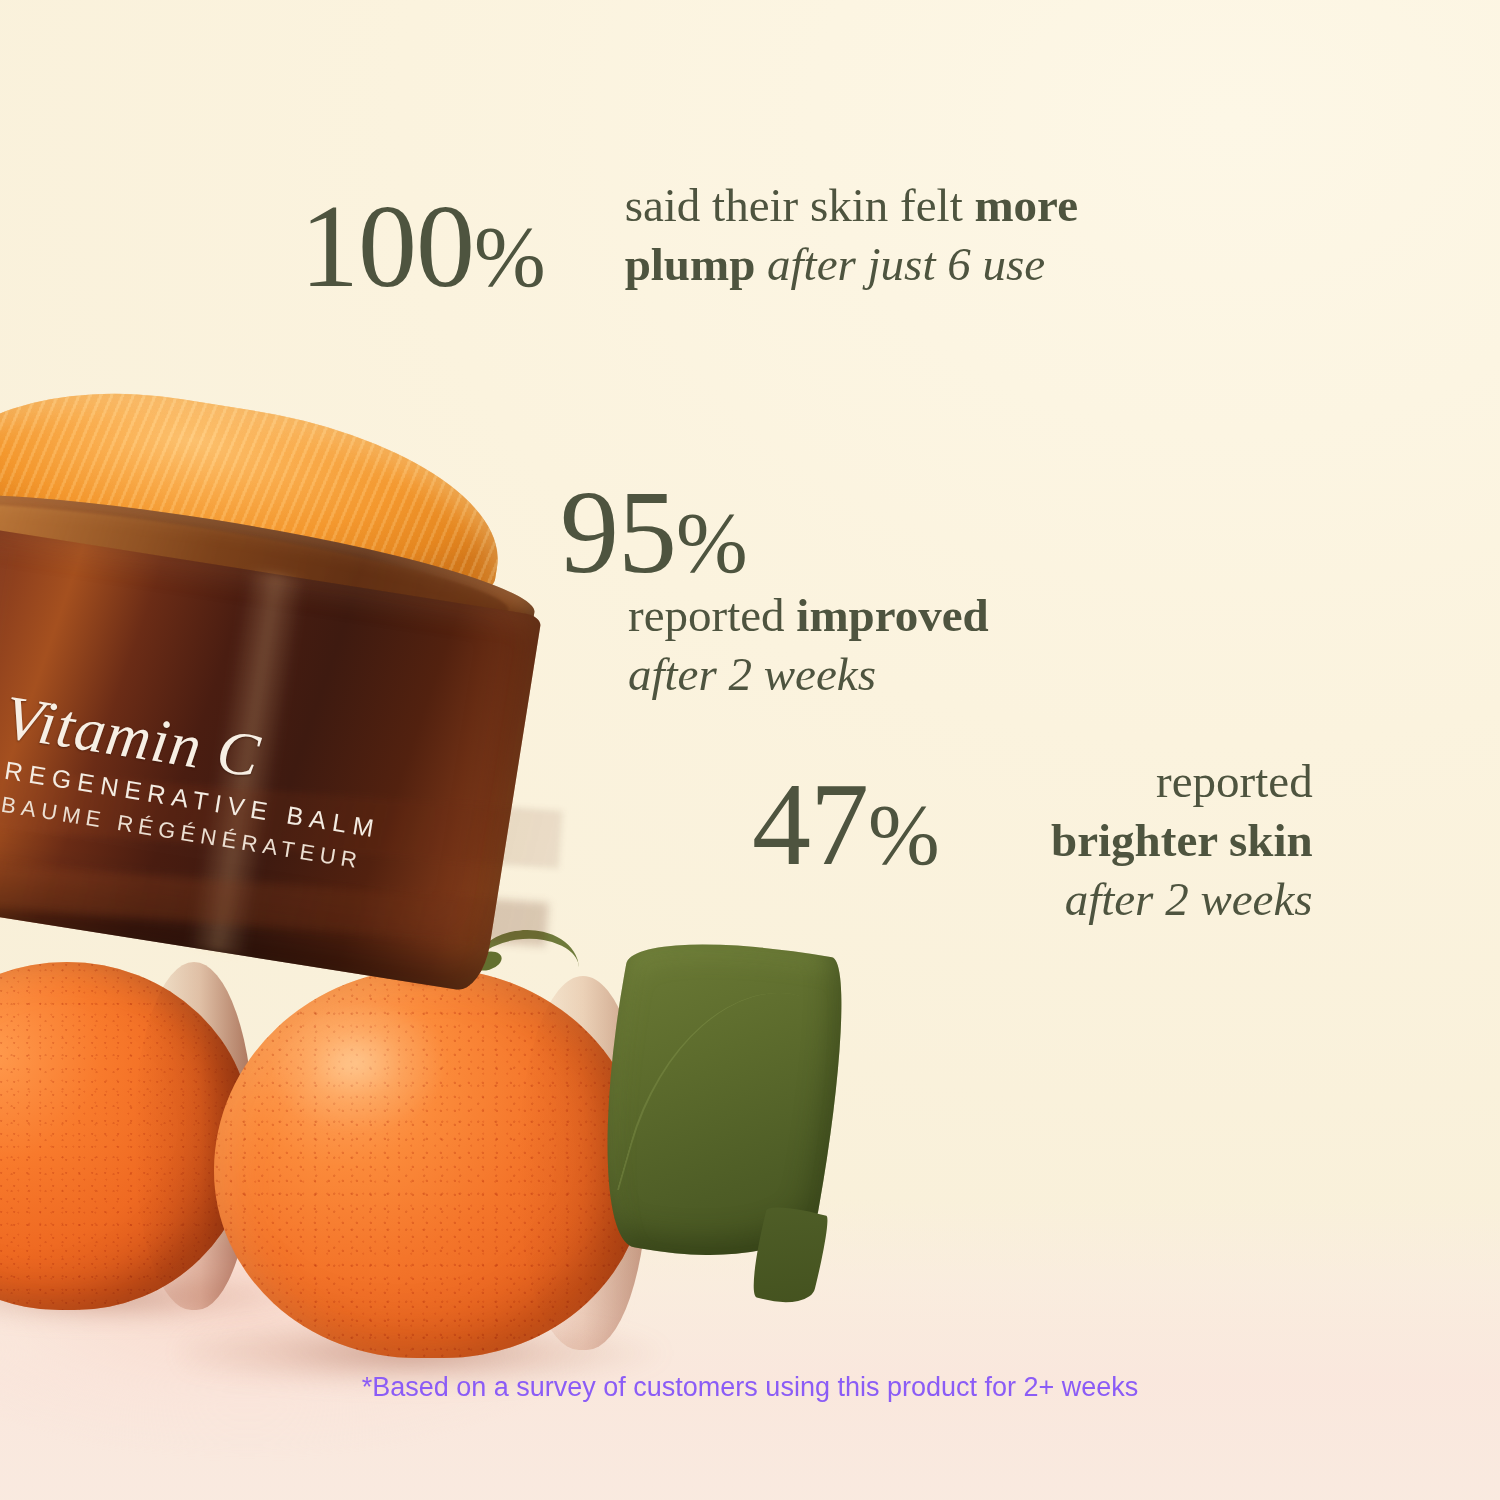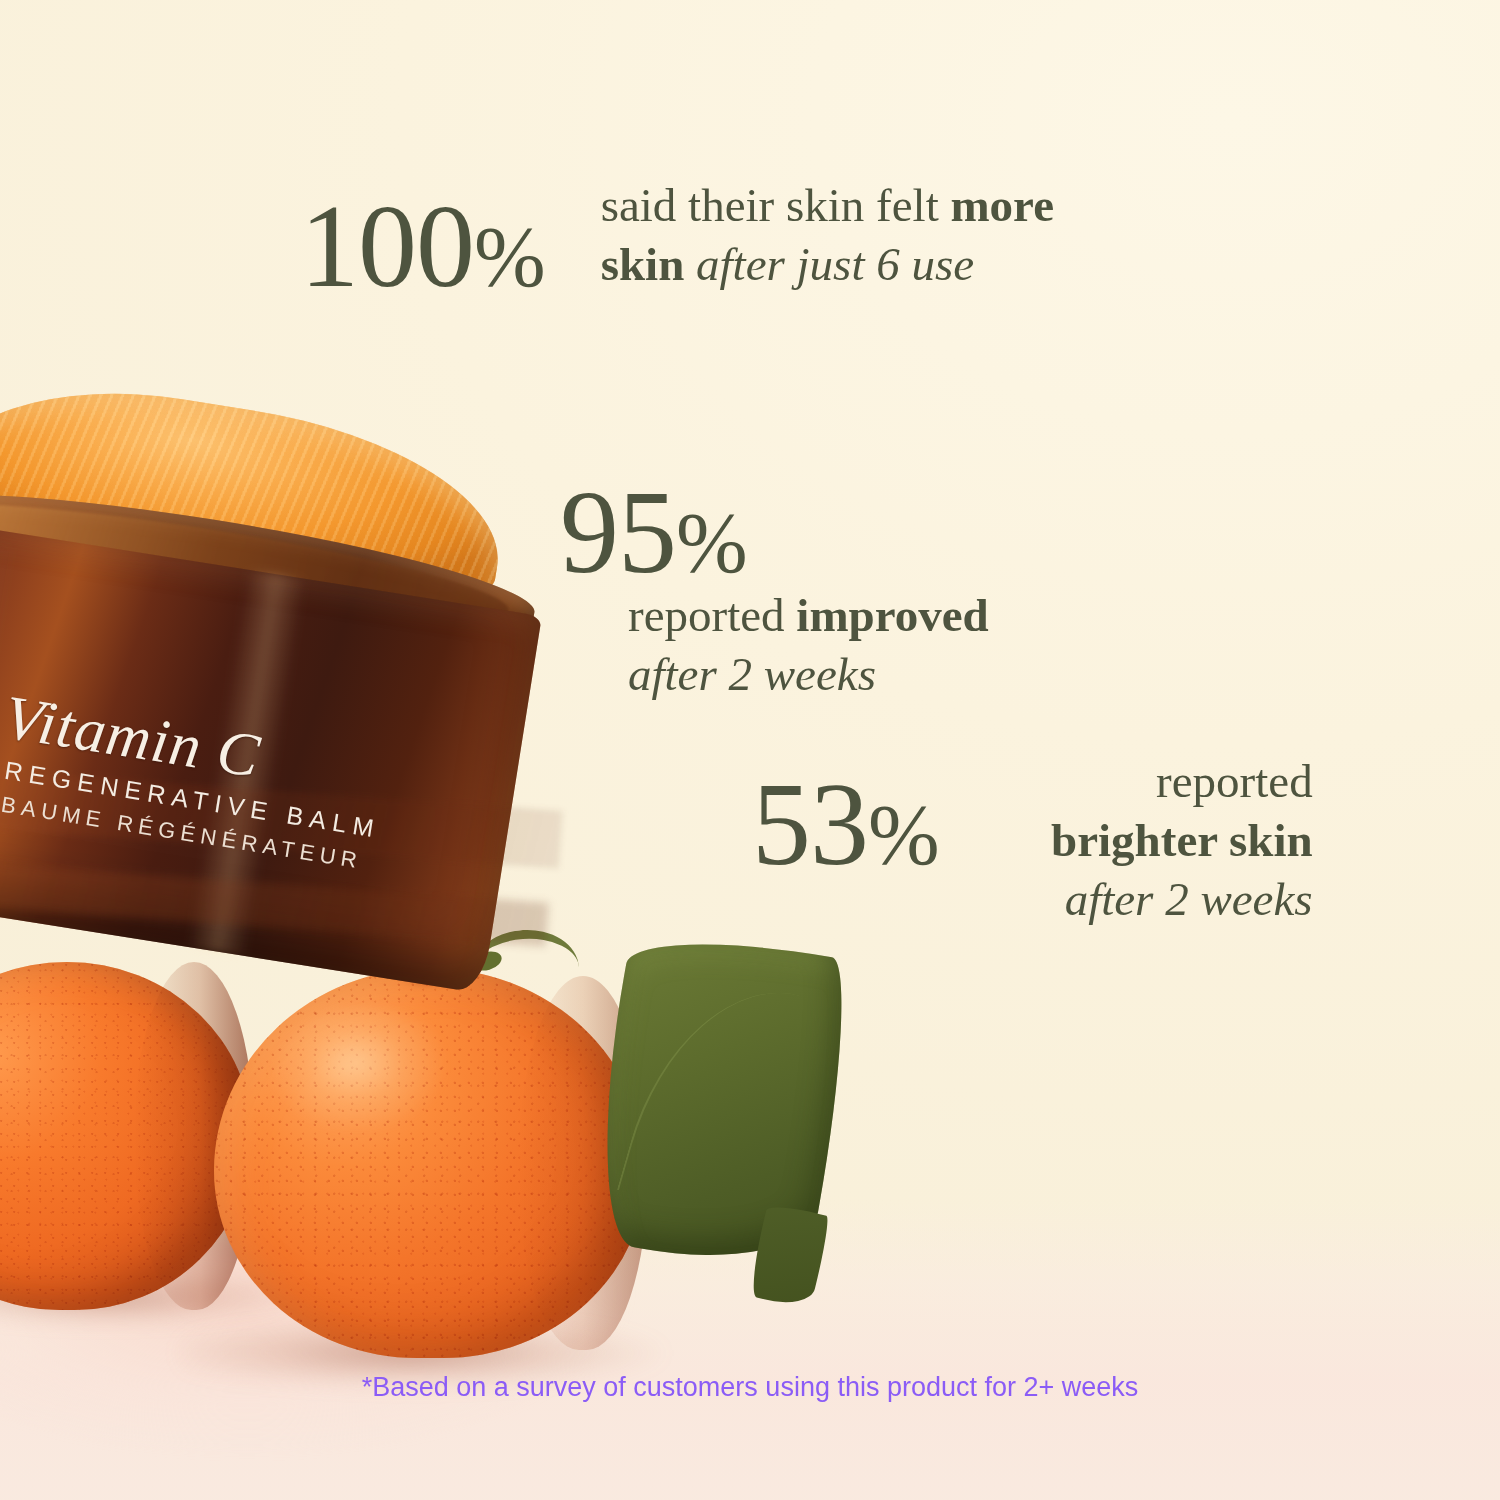--- a/index.html
+++ b/index.html
@@ -385,21 +385,21 @@
     font-family: "Liberation Serif", serif;
     font-size: 47px;
     line-height: 1.26;
   }
   .copy .b { font-weight: bold; }
   .copy .i { font-style: italic; }
 
   
   #stat-1 { left: 300px; top: 176px; }
   #stat-1 .pct { margin-top: 18px; }
-  #stat-1 .copy { width: 690px; margin-left: 56px; text-align: justify; }
+  #stat-1 .copy { width: 690px; margin-left: 80px; text-align: justify; }
   #stat-1 .copy .l2 { text-align: left; }
 
   
   #stat-2 { left: 560px; top: 466px; flex-direction: column; }
   #stat-2 .pct { margin-top: 14px; }
   #stat-2 .copy { width: 500px; margin-left: 68px; }
 
   
   #stat-3 { left: 752px; top: 752px; }
   #stat-3 .pct { margin-top: 20px; }
@@ -479,34 +479,34 @@
       <div class="label-sub2">BAUME RÉGÉNÉRATEUR</div>
     </div>
   </div>
 
   <div class="stats">
 
     <div class="stat" id="stat-1">
       <div class="pct"><span class="num">100</span><span class="sign">%</span></div>
       <div class="copy">
         <div class="l1"><span>said their skin felt </span><span class="b">more</span></div>
-        <div class="l2"><span class="b">skin</span><span class="i"> after just 6 use</span></div>
+        <div class="l2"><span class="b">plump</span><span class="i"> after just 6 use</span></div>
       </div>
     </div>
 
     <div class="stat" id="stat-2">
       <div class="pct"><span class="num">95</span><span class="sign">%</span></div>
       <div class="copy">
         <div><span>reported </span><span class="b">improved</span></div>
         <div><span class="i">after 2 weeks</span></div>
       </div>
     </div>
 
     <div class="stat" id="stat-3">
-      <div class="pct"><span class="num">53</span><span class="sign">%</span></div>
+      <div class="pct"><span class="num">47</span><span class="sign">%</span></div>
       <div class="copy">
         <div><span>reported</span></div>
         <div><span class="b">brighter skin</span></div>
         <div><span class="i">after 2 weeks</span></div>
       </div>
     </div>
   </div>
 
   <div class="footnote">*Based on a survey of customers using this product for 2+ weeks</div>
 

